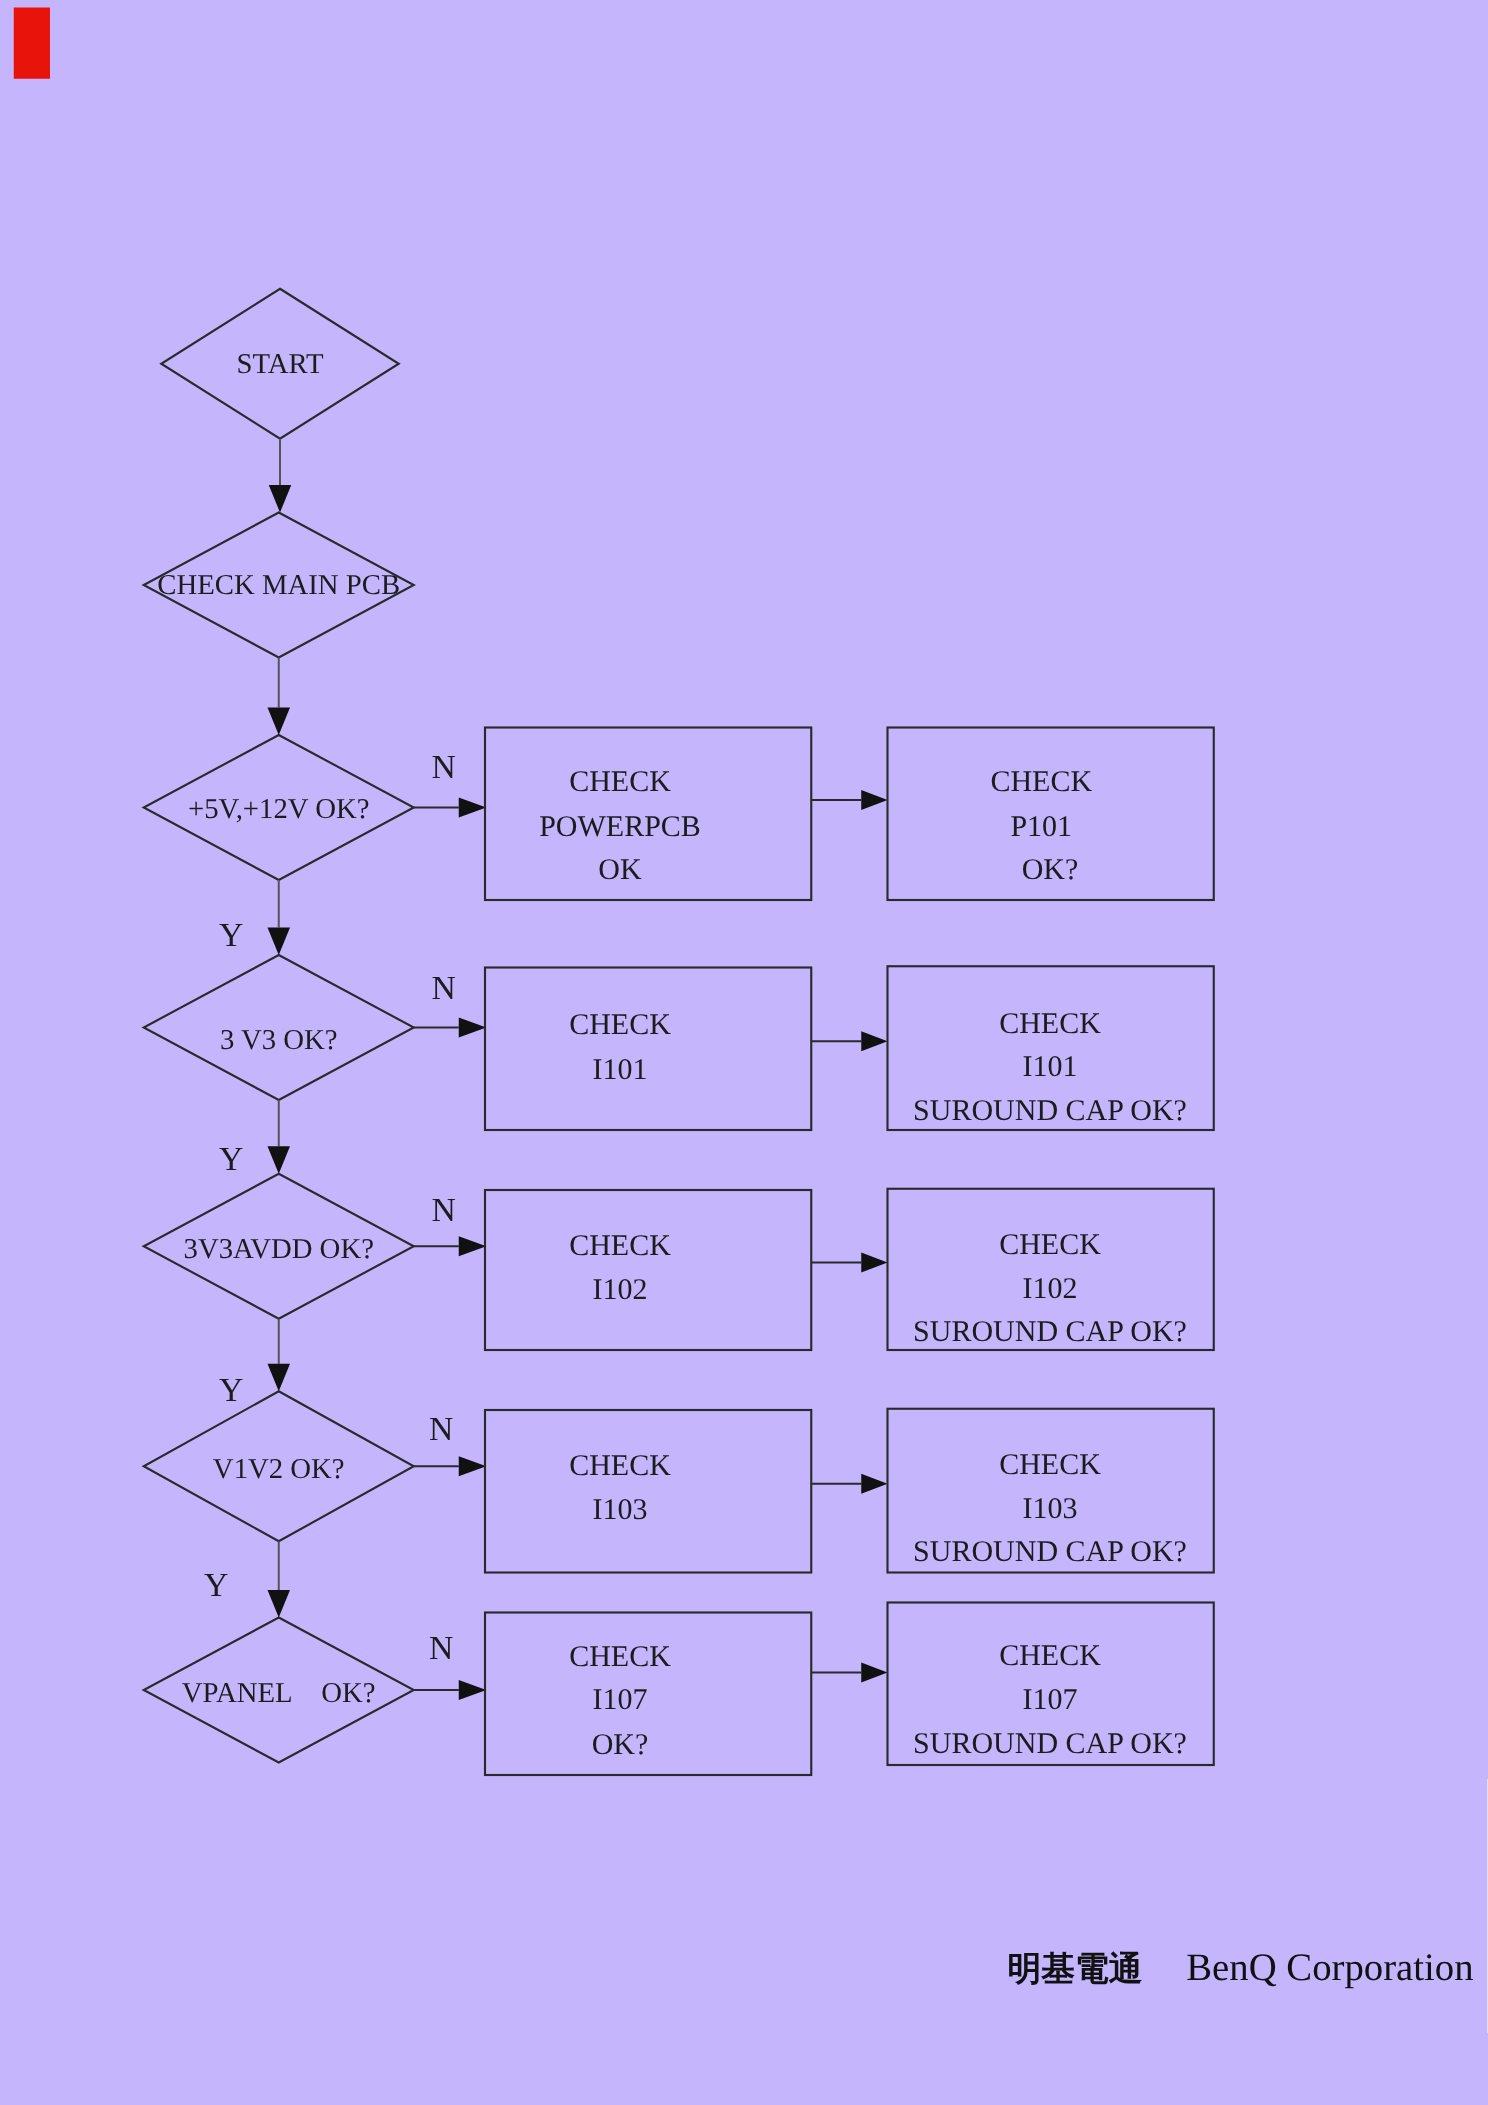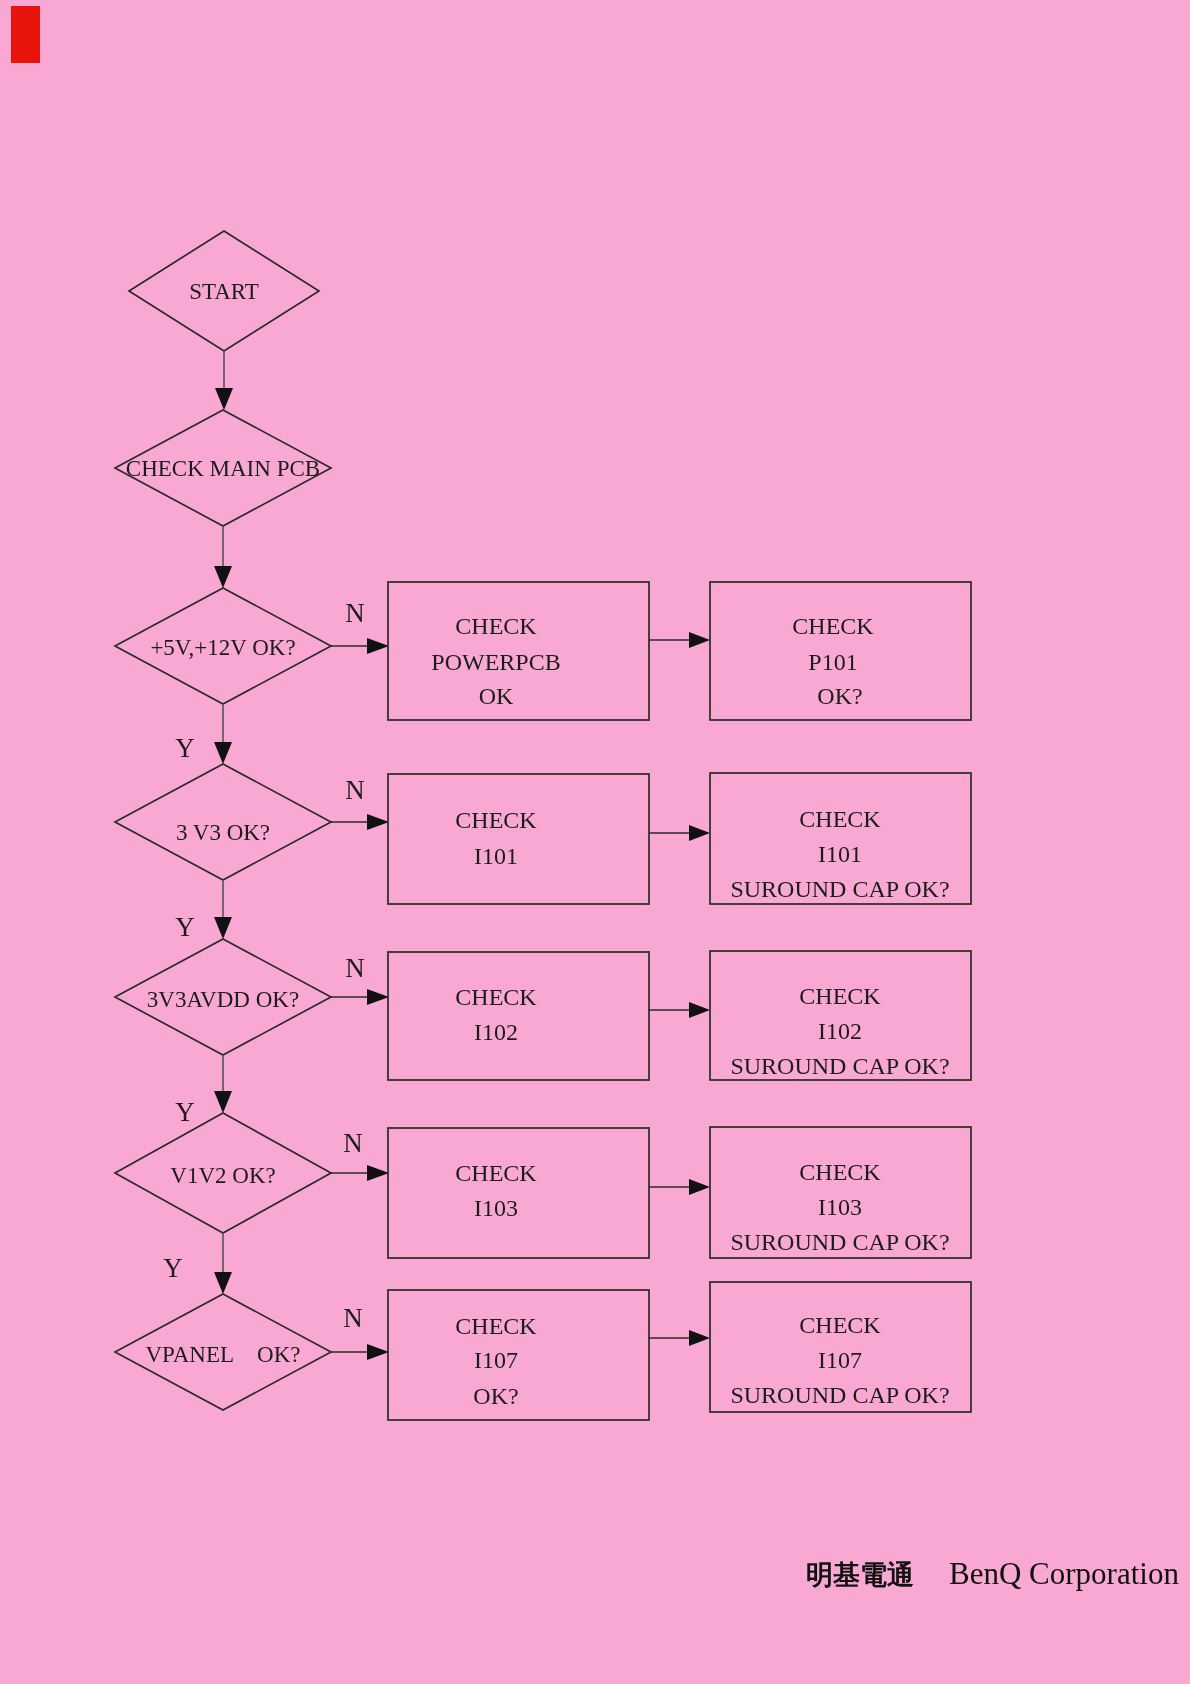--- a/index.html
+++ b/index.html
@@ -1,16 +1,16 @@
 <!DOCTYPE html>
 <html><head>
 <meta charset="utf-8">
 <style>
   html,body{margin:0;padding:0;background:#ffffff;}
-  #page{position:relative;width:1190px;height:1684px;background:#f9a8d4;overflow:hidden;
+  #page{position:relative;width:1190px;height:1684px;background:#c4b5fd;overflow:hidden;
         font-family:"Liberation Serif","DejaVu Serif",serif;color:#1c1c1c;}
   svg{position:absolute;left:0;top:0;}
   .shape{fill:none;stroke:#2a2a2a;stroke-width:1.7px;}
   .conn{stroke:#555555;stroke-width:1.6px;fill:none;}
   .connH{stroke:#2a2a2a;stroke-width:1.6px;fill:none;}
   .head{fill:#111111;stroke:none;}
   text{font-family:"Liberation Serif","DejaVu Serif",serif;fill:#1c1c1c;
        text-anchor:middle;dominant-baseline:central;white-space:pre;}
   .dTxt{font-size:23px;}
   .bTxt{font-size:24px;}

